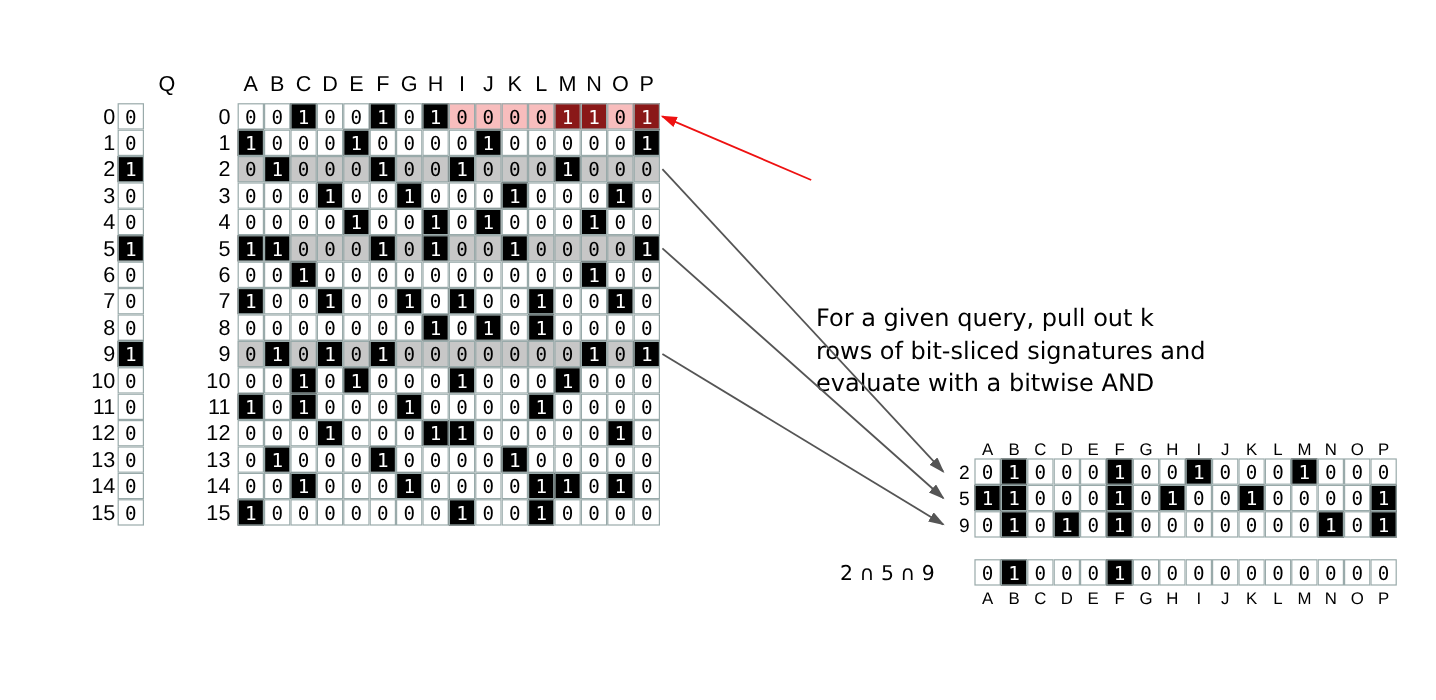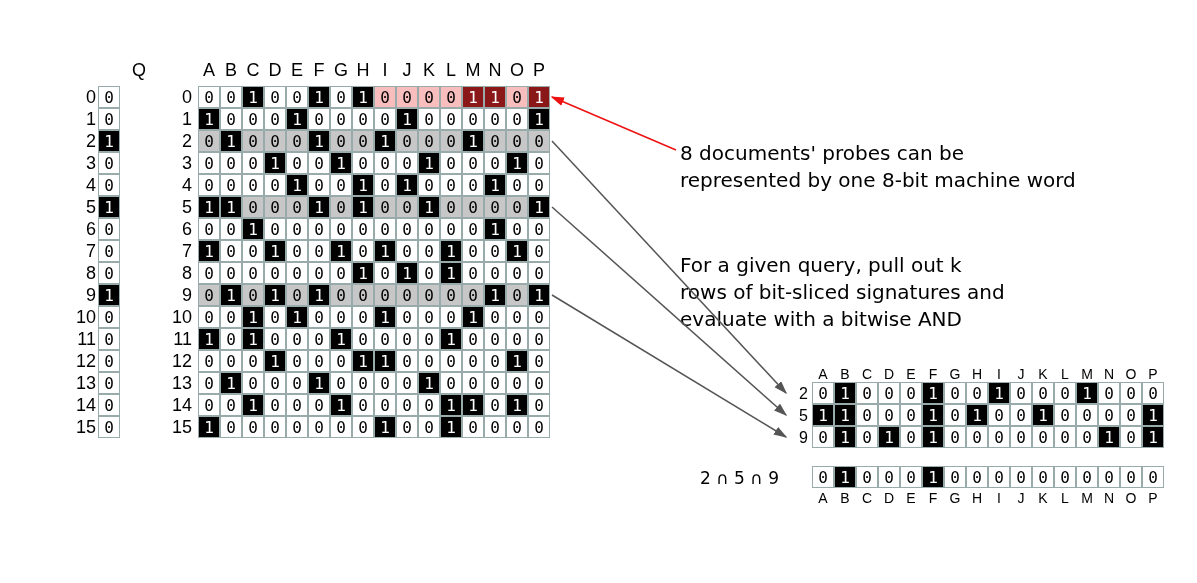--- a/index.html
+++ b/index.html
@@ -95,21 +95,20 @@
     <div class="pos " style="left: 166px; top: 329px;"><span class="rowLabel">11</span></div>
     <div class="pos " style="left: 198px; top: 328px; white-space: nowrap;"><span class="cell bit1">1</span><span class="cell bit0">0</span><span class="cell bit1">1</span><span class="cell bit0">0</span><span class="cell bit0">0</span><span class="cell bit0">0</span><span class="cell bit1">1</span><span class="cell bit0">0</span><span class="cell bit0">0</span><span class="cell bit0">0</span><span class="cell bit0">0</span><span class="cell bit1">1</span><span class="cell bit0">0</span><span class="cell bit0">0</span><span class="cell bit0">0</span><span class="cell bit0">0</span></div>
     <div class="pos " style="left: 166px; top: 351px;"><span class="rowLabel">12</span></div>
     <div class="pos " style="left: 198px; top: 350px; white-space: nowrap;"><span class="cell bit0">0</span><span class="cell bit0">0</span><span class="cell bit0">0</span><span class="cell bit1">1</span><span class="cell bit0">0</span><span class="cell bit0">0</span><span class="cell bit0">0</span><span class="cell bit1">1</span><span class="cell bit1">1</span><span class="cell bit0">0</span><span class="cell bit0">0</span><span class="cell bit0">0</span><span class="cell bit0">0</span><span class="cell bit0">0</span><span class="cell bit1">1</span><span class="cell bit0">0</span></div>
     <div class="pos " style="left: 166px; top: 373px;"><span class="rowLabel">13</span></div>
     <div class="pos " style="left: 198px; top: 372px; white-space: nowrap;"><span class="cell bit0">0</span><span class="cell bit1">1</span><span class="cell bit0">0</span><span class="cell bit0">0</span><span class="cell bit0">0</span><span class="cell bit1">1</span><span class="cell bit0">0</span><span class="cell bit0">0</span><span class="cell bit0">0</span><span class="cell bit0">0</span><span class="cell bit1">1</span><span class="cell bit0">0</span><span class="cell bit0">0</span><span class="cell bit0">0</span><span class="cell bit0">0</span><span class="cell bit0">0</span></div>
     <div class="pos " style="left: 166px; top: 395px;"><span class="rowLabel">14</span></div>
     <div class="pos " style="left: 198px; top: 394px; white-space: nowrap;"><span class="cell bit0">0</span><span class="cell bit0">0</span><span class="cell bit1">1</span><span class="cell bit0">0</span><span class="cell bit0">0</span><span class="cell bit0">0</span><span class="cell bit1">1</span><span class="cell bit0">0</span><span class="cell bit0">0</span><span class="cell bit0">0</span><span class="cell bit0">0</span><span class="cell bit1">1</span><span class="cell bit1">1</span><span class="cell bit0">0</span><span class="cell bit1">1</span><span class="cell bit0">0</span></div>
     <div class="pos " style="left: 166px; top: 417px;"><span class="rowLabel">15</span></div>
     <div class="pos " style="left: 198px; top: 416px; white-space: nowrap;"><span class="cell bit1">1</span><span class="cell bit0">0</span><span class="cell bit0">0</span><span class="cell bit0">0</span><span class="cell bit0">0</span><span class="cell bit0">0</span><span class="cell bit0">0</span><span class="cell bit0">0</span><span class="cell bit1">1</span><span class="cell bit0">0</span><span class="cell bit0">0</span><span class="cell bit1">1</span><span class="cell bit0">0</span><span class="cell bit0">0</span><span class="cell bit0">0</span><span class="cell bit0">0</span></div>
-    <div class="pos txt" style="left: 680px; top: 140px; width: 500px;"><span>8 documents' probes can be<br>represented by one 8-bit machine word</span></div>
     <div class="pos txt" style="left: 680px; top: 252px; width: 500px;"><span>For a given query, pull out k<br>rows of bit-sliced signatures and<br>evaluate with a bitwise AND</span></div>
     <div class="pos tiny" style="left: 812px; top: 366px;"><span class="colLabel tiny" style="font-size:14px">A</span></div>
     <div class="pos tiny" style="left: 834px; top: 366px;"><span class="colLabel tiny" style="font-size:14px">B</span></div>
     <div class="pos tiny" style="left: 856px; top: 366px;"><span class="colLabel tiny" style="font-size:14px">C</span></div>
     <div class="pos tiny" style="left: 878px; top: 366px;"><span class="colLabel tiny" style="font-size:14px">D</span></div>
     <div class="pos tiny" style="left: 900px; top: 366px;"><span class="colLabel tiny" style="font-size:14px">E</span></div>
     <div class="pos tiny" style="left: 922px; top: 366px;"><span class="colLabel tiny" style="font-size:14px">F</span></div>
     <div class="pos tiny" style="left: 944px; top: 366px;"><span class="colLabel tiny" style="font-size:14px">G</span></div>
     <div class="pos tiny" style="left: 966px; top: 366px;"><span class="colLabel tiny" style="font-size:14px">H</span></div>
     <div class="pos tiny" style="left: 988px; top: 366px;"><span class="colLabel tiny" style="font-size:14px">I</span></div>

